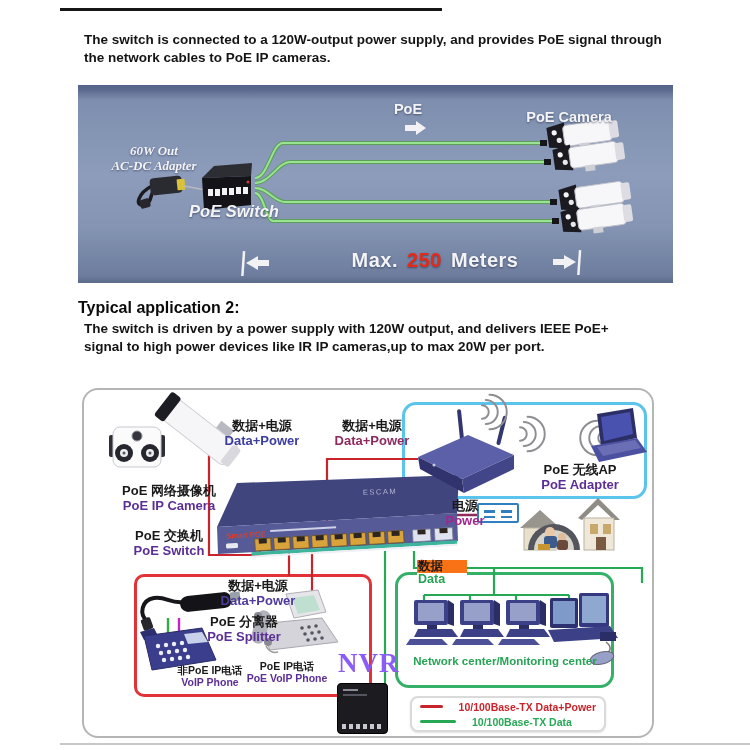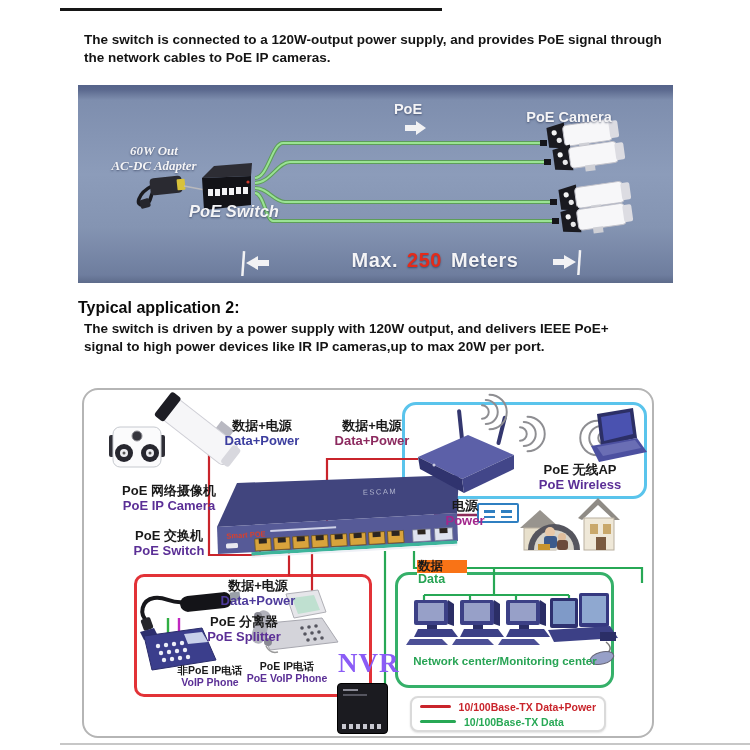--- a/index.html
+++ b/index.html
@@ -50,21 +50,21 @@
   .nvrbox{position:absolute;left:253px;top:293px;width:49px;height:49px;background:#1b1b20;
           border-radius:4px;border:1px solid #000;}
   .nvrbox .t1{position:absolute;left:5px;top:5px;width:15px;height:2px;background:#8a8a95;}
   .nvrbox .t2{position:absolute;left:5px;top:10px;width:24px;height:1.5px;background:#55555f;}
   .nvrbox .pr{position:absolute;bottom:4px;left:4px;width:40px;height:5px;
               background:repeating-linear-gradient(90deg,#c8c8d0 0 4px,#1b1b20 4px 7px);}
   
   .legend{position:absolute;left:326px;top:306px;width:196px;height:36px;box-sizing:border-box;
           background:#fff;border:2px solid #dadada;border-radius:8px;box-shadow:0 1px 2px rgba(0,0,0,.12);
           display:flex;flex-direction:column;justify-content:center;gap:3px;padding:2px 8px;}
-  .legend .row{display:flex;align-items:center;gap:8px;}
+  .legend .row{display:flex;align-items:center;gap:16px;}
   .legend .ln{width:36px;height:3px;border-radius:2px;}
   .legend .tx{font-size:10.5px;font-weight:bold;white-space:nowrap;}
   .lg-red .ln{background:#c9242b;} .lg-red .tx{color:#c9242b;}
   .lg-green .ln{background:#27a855;} .lg-green .tx{color:#27a855;}
 </style>
 </head>
 <body>
 
 <div id="page">
 
@@ -389,21 +389,21 @@
     <div class="lbl" style="left:24px;top:138px;width:122px;">
       <div class="zh">PoE 交换机</div>
       <div class="en c-purple">PoE Switch</div>
     </div>
     <div class="lbl" style="left:240px;top:28px;width:96px;">
       <div class="zh">数据+电源</div>
       <div class="en c-magenta">Data+Power</div>
     </div>
     <div class="lbl" style="left:438px;top:72px;width:116px;">
       <div class="zh">PoE 无线AP</div>
-      <div class="en c-purple">PoE Wireless</div>
+      <div class="en c-purple">PoE Adapter</div>
     </div>
     <div class="lbl" style="left:348px;top:108px;width:66px;">
       <div class="zh">电源</div>
       <div class="en c-power">Power</div>
     </div>
     <div class="lbl" style="left:126px;top:188px;width:96px;">
       <div class="zh">数据+电源</div>
       <div class="en c-violet">Data+Power</div>
     </div>
     <div class="lbl" style="left:108px;top:224px;width:104px;">

